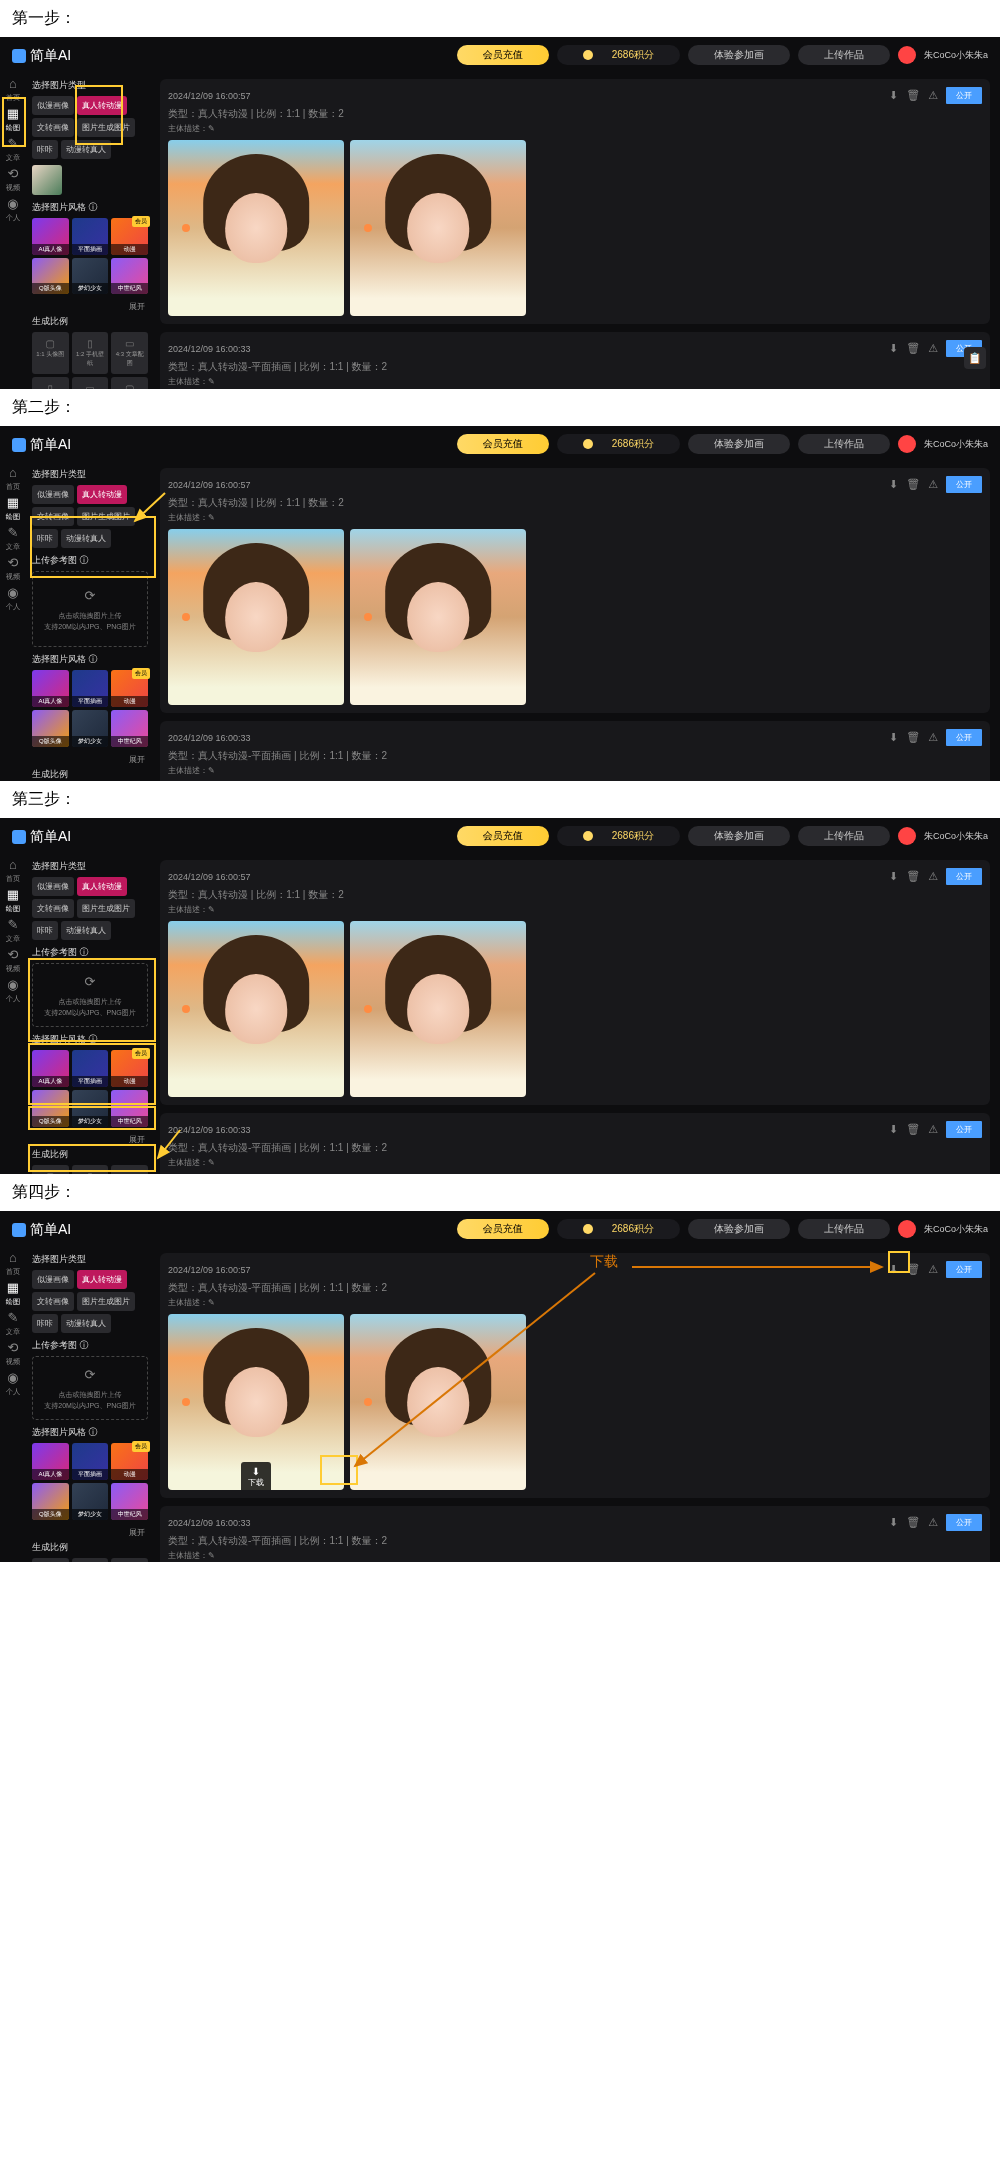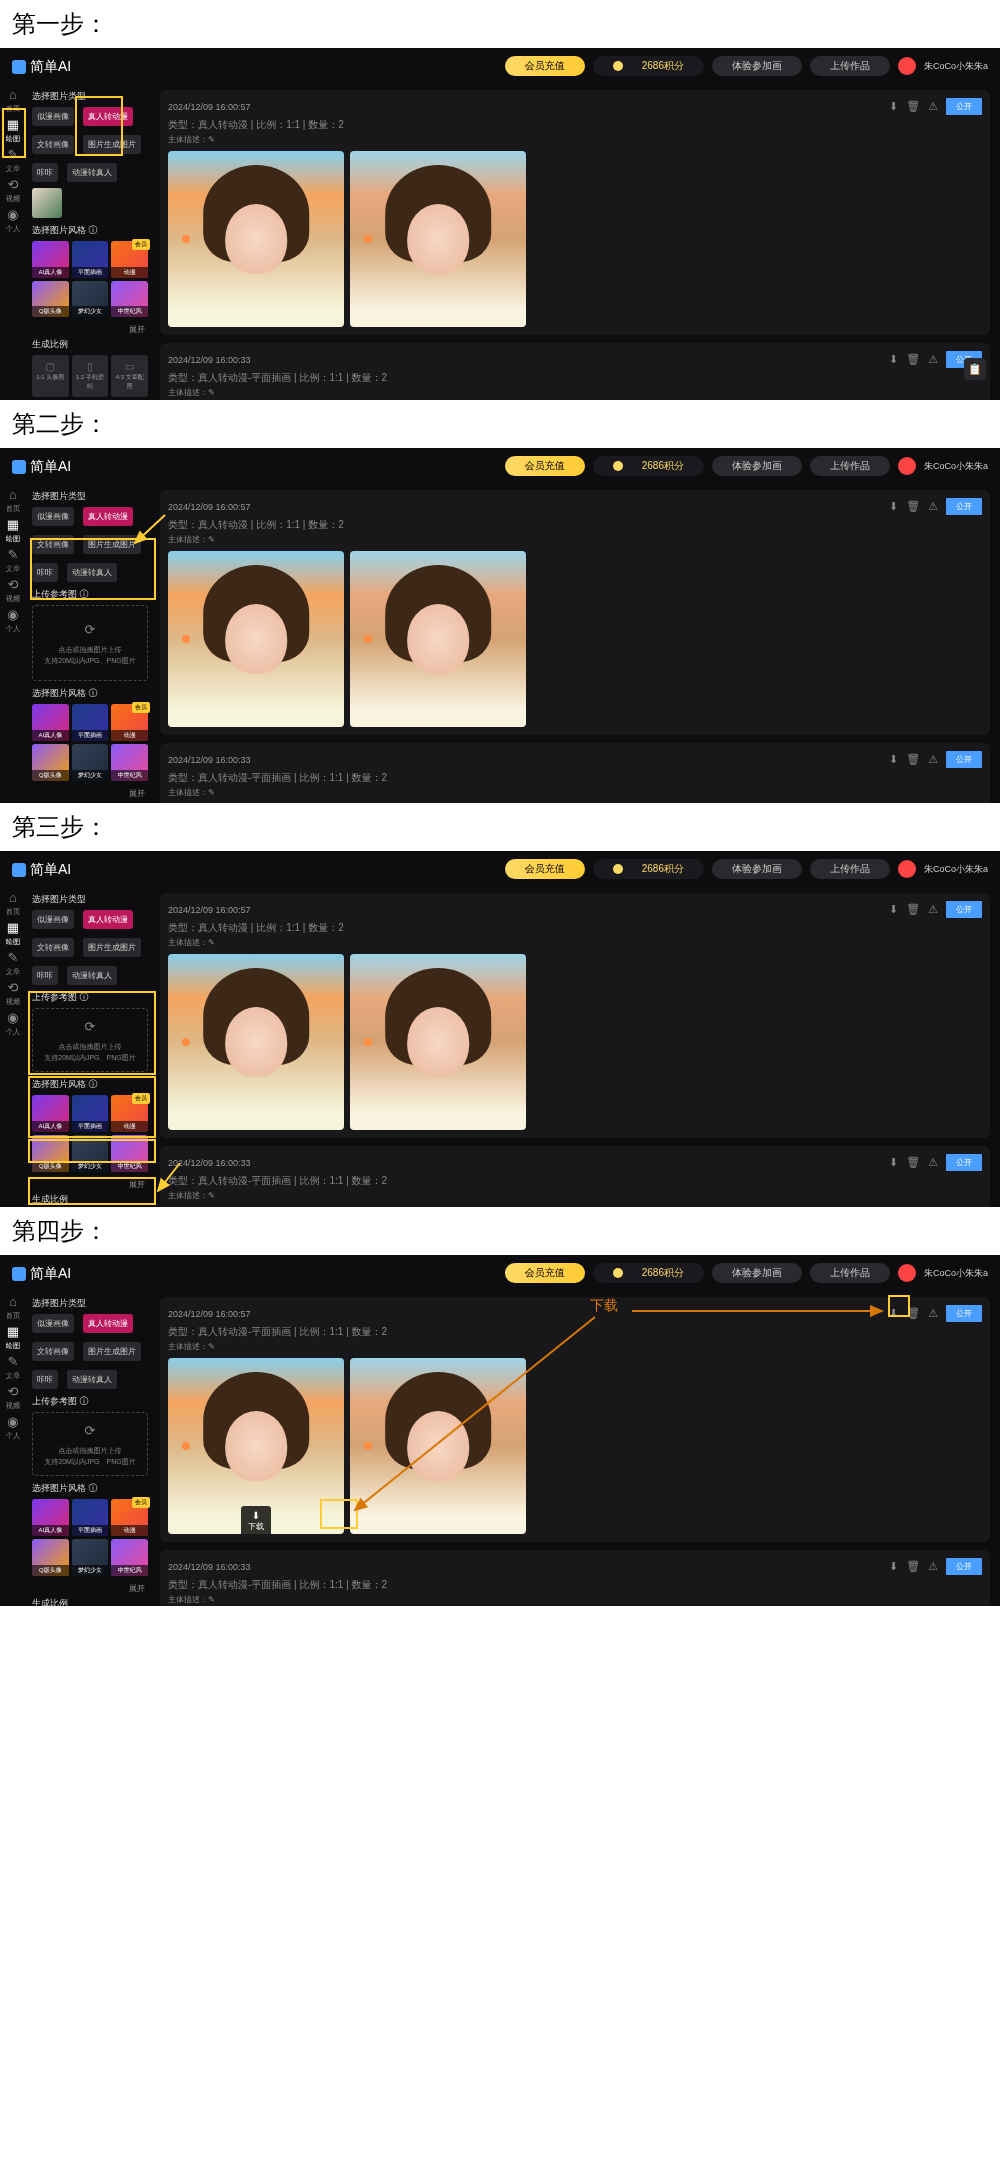--- a/index.html
+++ b/index.html
@@ -1,36 +1,36 @@
 <!DOCTYPE html>
 <html><head>
 <meta charset="utf-8">
 <style>
 *{margin:0;padding:0;box-sizing:border-box;font-family:-apple-system,sans-serif}
 body{background:#fff;width:1000px}
-.step-label{font-size:24px;padding:8px 12px;background:#fff;color:#000;font-weight:400}
+.step-label{font-size:16px;padding:8px 12px;background:#fff;color:#000;font-weight:400}
 .app{background:#0d0d0f;color:#ccc;position:relative}
 .hdr{display:flex;align-items:flex-end;padding:8px 12px;height:36px}
 .logo{color:#fff;font-size:14px;font-weight:500;display:flex;align-items:center;gap:4px}
 .logo-ico{width:14px;height:14px;background:#4a9eff;border-radius:3px;display:inline-block}
 .hdr-r{margin-left:auto;display:flex;gap:8px;align-items:center}
-.pill{font-size:10px;padding:3px 20px;border-radius:10px;background:#2a2a2e;color:#ccc}
+.pill{font-size:10px;padding:3px 26px;border-radius:10px;background:#2a2a2e;color:#ccc}
 .pill.vip{background:linear-gradient(90deg,#ffd966,#ffcc33);color:#000}
 .pill.coin{background:#1a1a1e;color:#ffd966;display:flex;gap:19px;align-items:center}
 .coin-ico{width:10px;height:10px;background:#ffd966;border-radius:50%}
 .avatar{width:18px;height:18px;border-radius:50%;background:#ff4444}
 .body{display:flex}
 .rail{width:26px;padding:8px 0;display:flex;flex-direction:column;align-items:center;gap:14px}
 .rail-i{width:16px;height:16px;display:flex;align-items:center;justify-content:center;color:#888;font-size:10px;flex-direction:column;gap:1px}
 .rail-i.active{color:#fff}
 .rail-ico{font-size:13px}
 .rail-lbl{font-size:8px;transform:scale(0.9)}
 .panel{width:128px;padding:6px;font-size:8px}
 .sec-t{font-size:9px;margin-bottom:4px;color:#ddd}
-.chips{display:flex;flex-wrap:wrap;gap:9px;margin-bottom:6px}
+.chips{display:flex;flex-wrap:wrap;gap:3px;margin-bottom:6px}
 .chip{padding:4px 5px;background:#2a2a2e;border-radius:3px;font-size:8px;color:#ccc}
 .chip.active{background:#be185d;color:#fff}
 .upload{border:1px dashed #444;border-radius:4px;padding:14px 6px;text-align:center;font-size:7px;color:#888;margin-bottom:6px;line-height:1.6}
 .up-ico{font-size:13px;color:#888;margin-bottom:3px}
 .ref-img{width:30px;height:30px;border-radius:3px;background:linear-gradient(135deg,#e8d5c4,#4a7c59);margin-bottom:6px}
 .styles{display:grid;grid-template-columns:repeat(3,1fr);gap:3px;margin-bottom:4px;position:relative}
 .style-c{aspect-ratio:1;border-radius:3px;background:linear-gradient(135deg,#8b5cf6,#ec4899);position:relative;overflow:hidden}
 .style-c:nth-child(2){background:linear-gradient(135deg,#7c3aed,#db2777)}
 .style-c:nth-child(3){background:linear-gradient(135deg,#1e3a8a,#3730a3)}
 .style-c:nth-child(4){background:linear-gradient(135deg,#f97316,#ef4444)}

